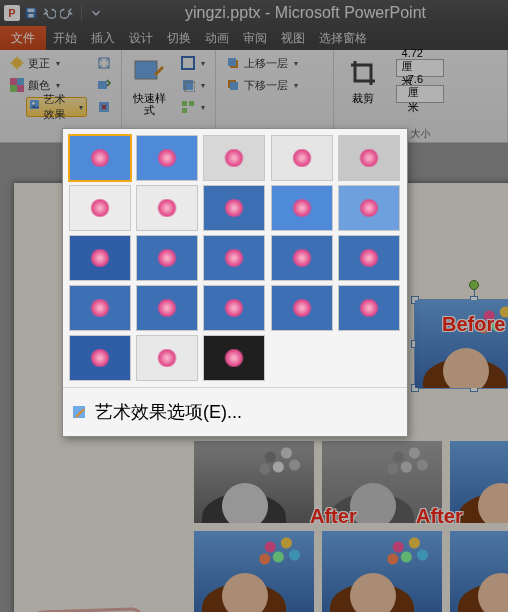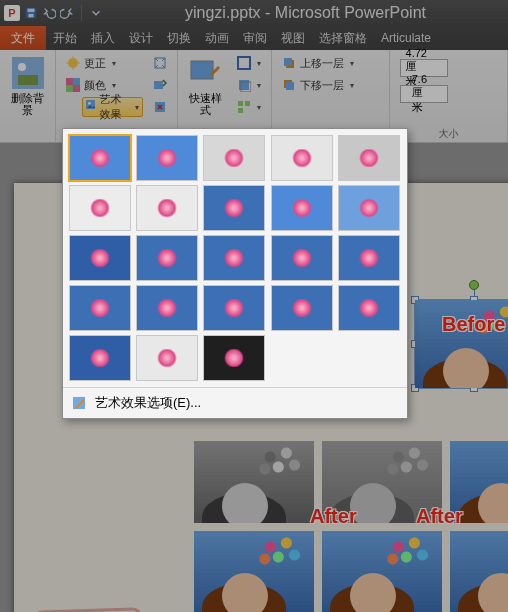--- a/index.html
+++ b/index.html
@@ -41,21 +41,21 @@
   .sizebox { display:flex; align-items:center; gap:4px; font-size:11px; }
   .sizebox .val { width:48px; height:18px; background:#fff; border:1px solid #aaa; padding:0 20px; display:flex; align-items:center; justify-content:flex-end; }
 
   
   .gallery { position: absolute; left: 62px; top: 128px; width: 346px; background: #f4f4f4; border: 1px solid #8a8a8a; box-shadow: 2px 3px 8px rgba(0,0,0,0.35); z-index: 20; }
   .thumbs { display: grid; grid-template-columns: repeat(5, 1fr); gap: 4px; padding: 6px; }
   .thumb { width: 62px; height: 46px; background: #3b6fb5; border: 1px solid #c7c7c7; position: relative; overflow: hidden; }
   .thumb.sel { outline: 2px solid #f0a816; outline-offset: -1px; background: #4f8ad9; }
   .thumb .center { position:absolute; left:50%; top:50%; transform:translate(-50%,-50%); }
   .thumb .pink { width:22px; height:18px; background: radial-gradient(circle,#f7a8c4 10%,#e04a8a 55%, transparent 70%); filter: blur(0.4px); }
-  .gallery-footer { border-top: 1px solid #d0d0d0; display:flex; align-items:center; gap:8px; padding:6px 8px; font-size:13px; }
+  .gallery-footer { border-top: 1px solid #d0d0d0; display:flex; align-items:center; gap:8px; padding:12px 8px; font-size:18px; }
   .gallery-footer .gic { width:16px; height:16px; }
 
   
   .canvas { position: absolute; left: 0; top: 143px; right: 0; bottom: 0; background: #9b9b9b; overflow: hidden; }
   .page { position: absolute; left: 14px; top: 40px; width: 780px; height: 560px; background: #f3efe6; box-shadow: 0 0 6px rgba(0,0,0,0.5); }
   .stamp { position:absolute; left:20px; bottom:24px; width:110px; height:110px; border:3px solid rgba(190,40,30,0.35); border-radius:10px; transform:rotate(-2deg);}
   .stamp::after { content:""; position:absolute; inset:8px; border:2px solid rgba(190,40,30,0.25); border-radius:50%; }
 
   .selbox { position:absolute; border:1px solid #7aa7d6; }
   .handle { position:absolute; width:8px; height:8px; background:#fff; border:1px solid #5a8ac0; }
@@ -110,39 +110,24 @@
 <div class="tabs">
   <div class="file-tab">文件</div>
   <div class="tab">开始</div>
   <div class="tab">插入</div>
   <div class="tab">设计</div>
   <div class="tab">切换</div>
   <div class="tab">动画</div>
   <div class="tab">审阅</div>
   <div class="tab">视图</div>
   <div class="tab">选择窗格</div>
-  <div class="tab">Articulate</div>
 </div>
 
 <div class="ribbon">
 
-  <div class="rgroup" style="width:56px">
-    <div class="group-body">
-      <div class="bigbtn">
-        <span class="ic">
-          <svg viewBox="0 0 32 32">
-              <rect width="32" height="32" fill="#8fb7e6"></rect>
-              <rect x="6" y="18" width="20" height="10" fill="#7aa04a"></rect>
-              <circle cx="10" cy="10" r="4" fill="#fff"></circle>
-            </svg>
-        </span>
-        <span>删除背景</span>
-      </div>
-    </div>
-  </div>
 
   <div class="rgroup" style="width:122px">
     <div class="group-body">
       <div class="stackcol">
         <div class="rowbtn">
           <span class="ic">
               <svg viewBox="0 0 14 14">
                 <circle cx="7" cy="7" r="5" fill="#f7c84a"></circle>
                 <g stroke="#f7c84a">
                   <line x1="7" y1="0" x2="7" y2="2"></line>
@@ -273,20 +258,28 @@
             <span>下移一层</span>
             <span class="drop">▾</span>
           </div>
       </div>
     </div>
     <div class="group-label">排列</div>
   </div>
 
   <div class="rgroup" style="flex:1">
     <div class="group-body">
+      <div class="bigbtn">
+        <span class="ic">
+            <svg viewBox="0 0 32 32">
+              <path d="M8 4v20h20M4 8h20v20" fill="none" stroke="#444" stroke-width="3"></path>
+            </svg>
+          </span>
+        <span>裁剪</span>
+      </div>
       <div class="sizecol">
         <div class="sizebox">
             <span class="ic">
               <svg viewBox="0 0 14 14">
                 <path d="M7 1v12M4 4l3-3 3 3M4 10l3 3 3-3" fill="none" stroke="#555"></path>
               </svg>
             </span>
             <span class="val">4.72 厘米</span>
           </div>
         <div class="sizebox">

